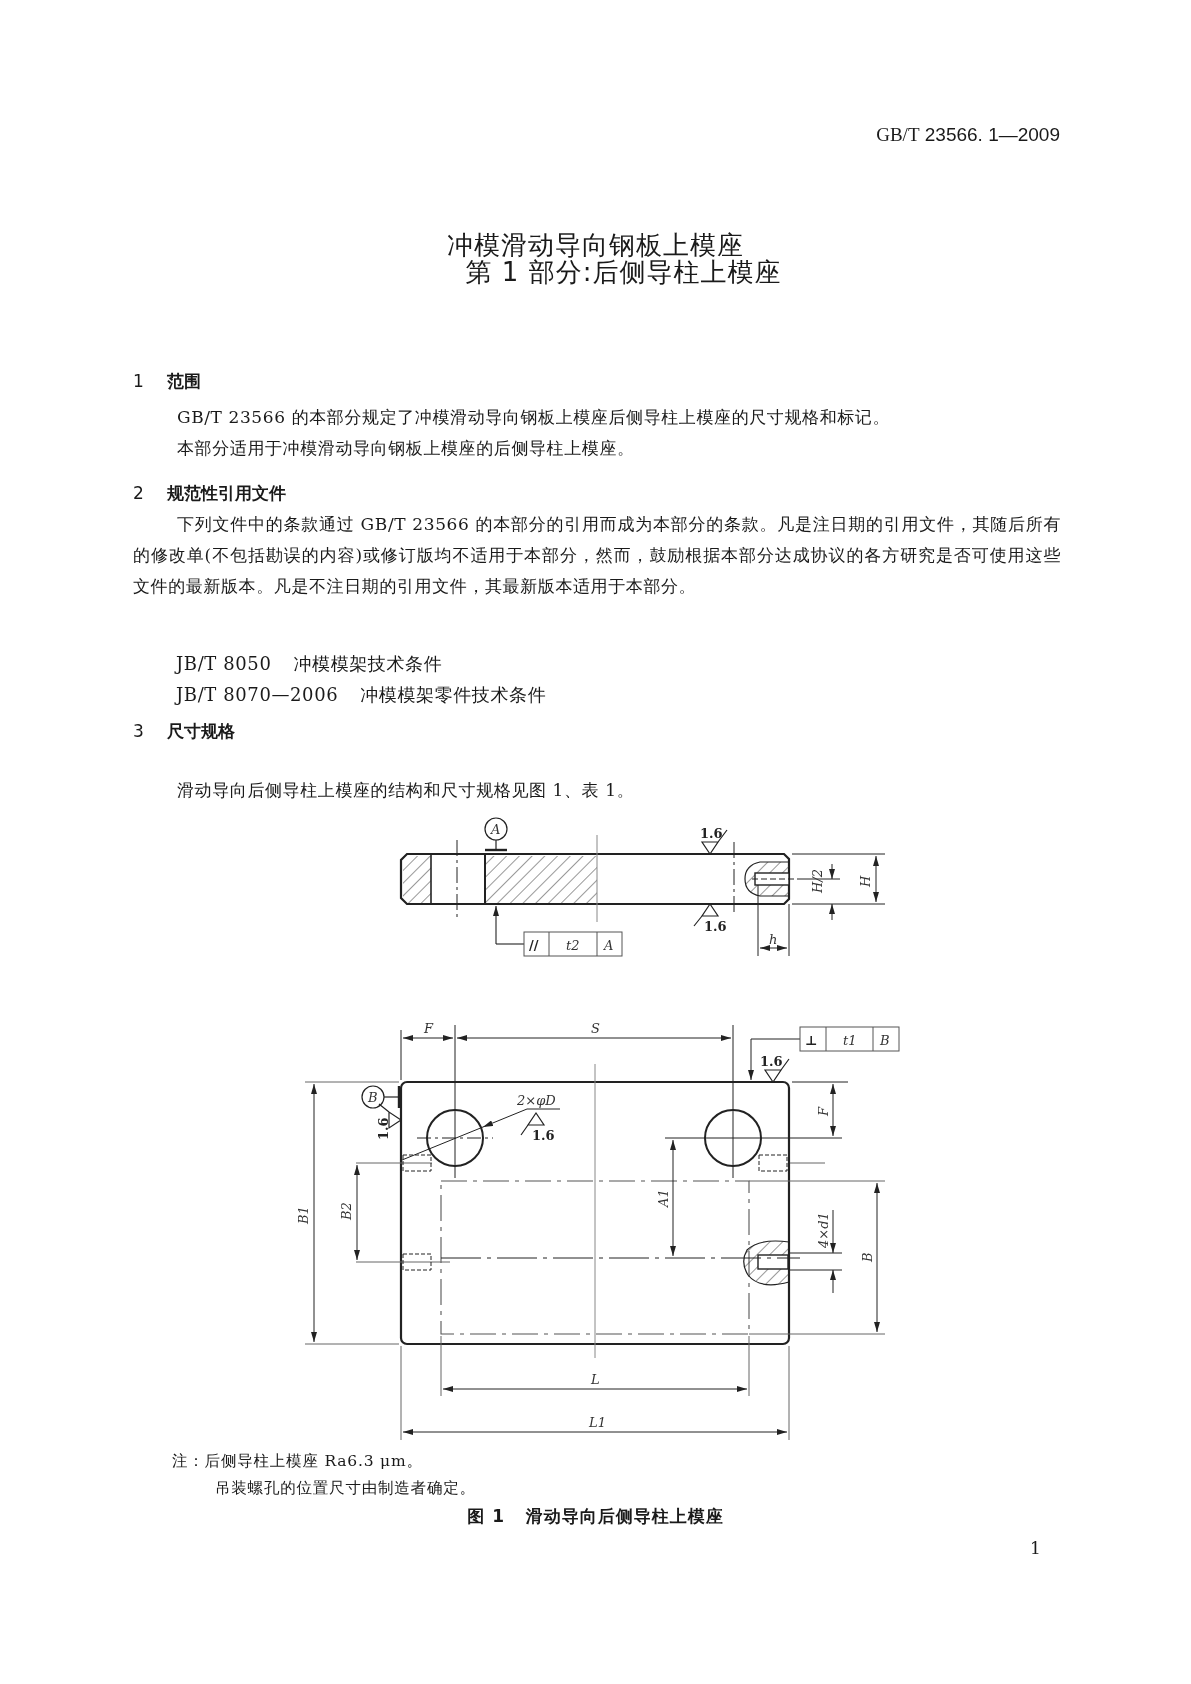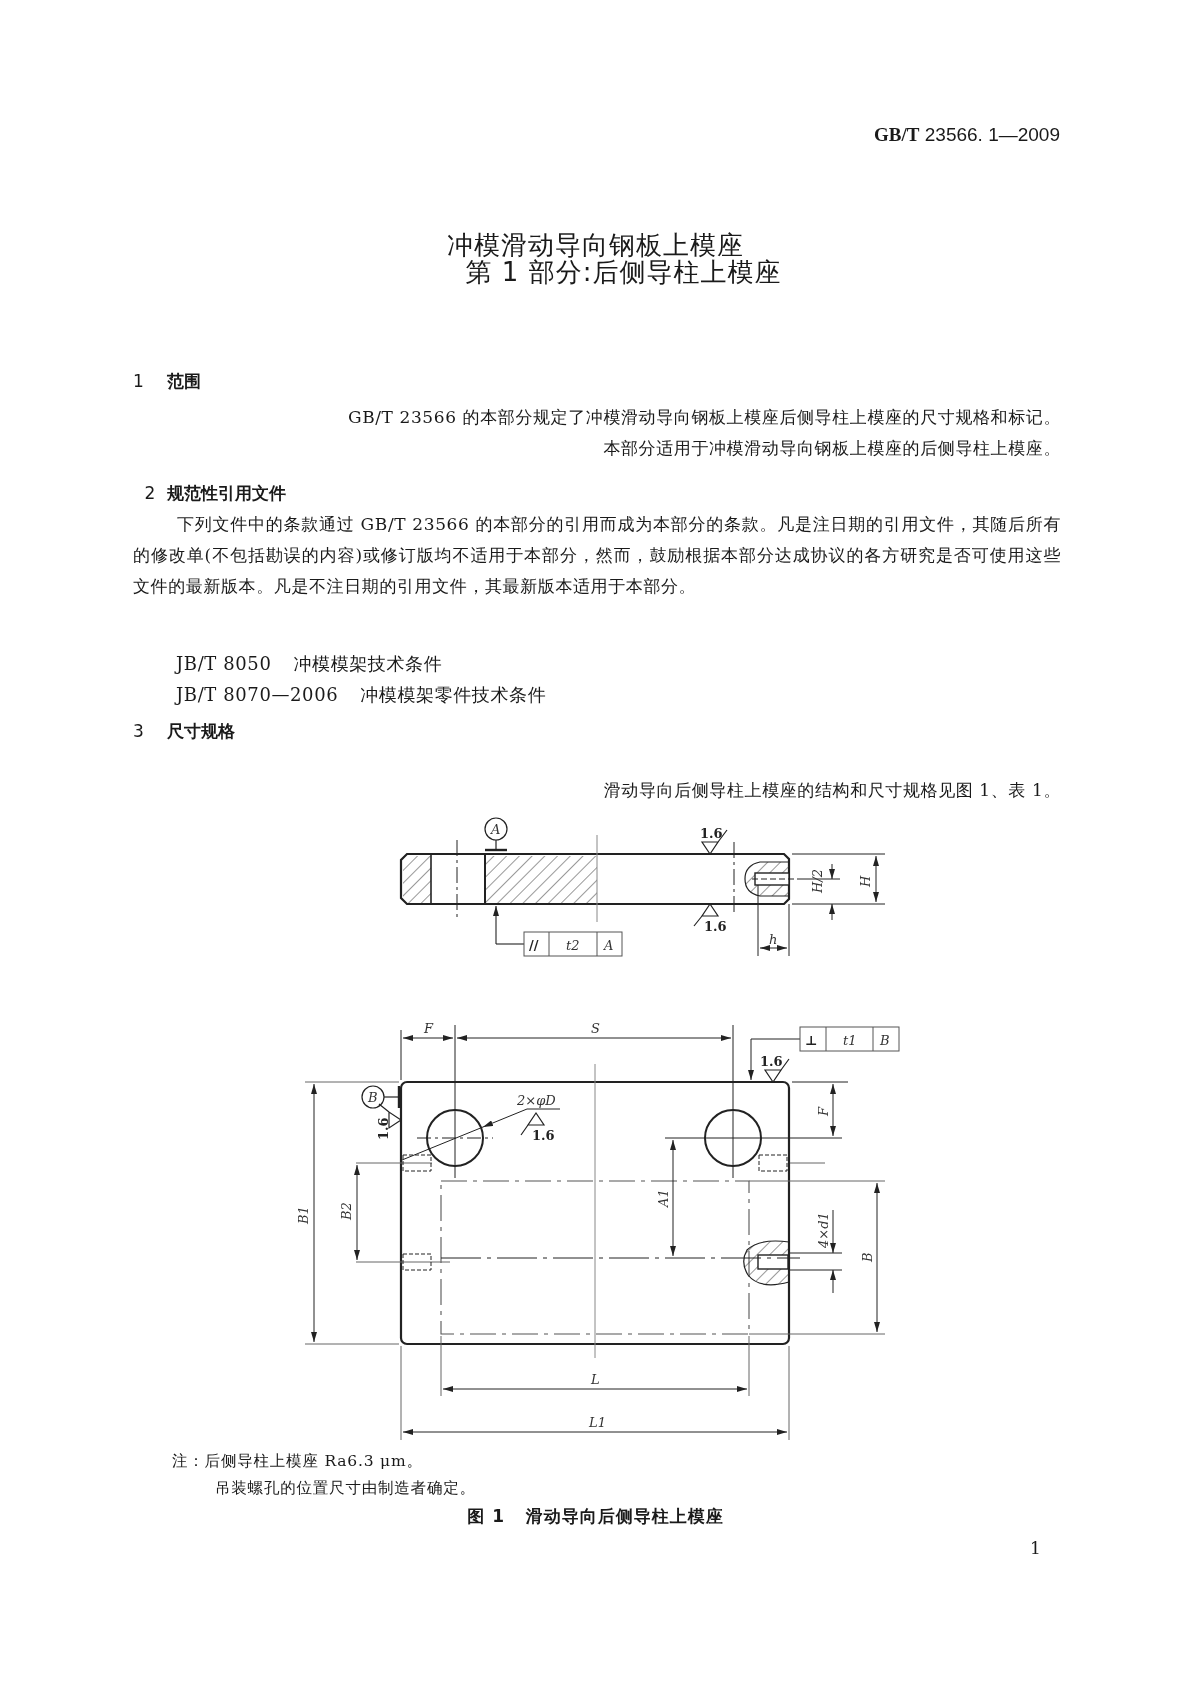--- a/index.html
+++ b/index.html
@@ -1,24 +1,24 @@
 <!DOCTYPE html>
 <html><head>
 <meta charset="utf-8">
 <style>
   html, body { margin:0; padding:0; background:#ffffff; }
   body { width:1191px; height:1684px; position:relative; overflow:hidden; color:#1a1a1a;
          font-family:"DejaVu Serif","Liberation Serif",serif; }
   .abs { position:absolute; }
   .std-code { left:800px; top:124px; width:260px; text-align:right; font-size:19px; font-family:"Liberation Sans",sans-serif; }
-  .std-code b { font-family:"Liberation Serif",serif; font-weight:bold; }
+  .std-code b { font-family:"Liberation Serif",serif; font-weight:normal; }
   .title { left:0; width:1191px; text-align:center; font-family:"DejaVu Sans","Liberation Sans",sans-serif; font-size:26px; letter-spacing:1px; }
   .h { font-family:"DejaVu Sans","Liberation Sans",sans-serif; font-size:17px; font-weight:bold; left:133px; }
   .h .num { display:inline-block; width:34px; font-weight:normal; }
-  .p { font-size:17px; left:133px; width:928px; line-height:31px; letter-spacing:0.6px;text-align:right; }
+  .p { font-size:17px; left:133px; width:928px; line-height:31px; letter-spacing:0.6px; }
   .indent { text-indent:44px; }
   .ref { font-size:18px; left:176px; letter-spacing:0.6px; }
   .ref .code { display:inline-block; margin-right:22px; }
   .note { font-size:15.5px; letter-spacing:0.8px; }
   .caption { font-family:"DejaVu Sans","Liberation Sans",sans-serif; font-size:17px; font-weight:bold; left:0; width:1191px; text-align:center; letter-spacing:1px; }
   .pagenum { left:1030px; top:1538px; font-size:17px; }
   svg { position:absolute; left:0; top:0; }
   .lbl { font-family:"DejaVu Serif","Liberation Serif",serif; font-style:italic; font-size:13px; fill:#333; }
   .lblb { font-family:"DejaVu Serif","Liberation Serif",serif; font-size:13px; font-weight:bold; fill:#222; }
 </style>
@@ -32,21 +32,21 @@
 
 <div class="abs title" style="top:228px;">冲模滑动导向钢板上模座</div>
 <div class="abs title" style="top:255px;padding-left:28px;">第 1 部分:后侧导柱上模座</div>
 
 <div class="abs h" style="top:358px;margin-top:12px;">
   <span class="num">1</span><span>范围</span>
 </div>
 <div class="abs p indent" style="top:402px;">GB/T 23566 的本部分规定了冲模滑动导向钢板上模座后侧导柱上模座的尺寸规格和标记。</div>
 <div class="abs p indent" style="top:433px;">本部分适用于冲模滑动导向钢板上模座的后侧导柱上模座。</div>
 
-<div class="abs h" style="top:482px;text-align:center;">
+<div class="abs h" style="top:482px;">
   <span class="num">2</span><span>规范性引用文件</span>
 </div>
 <div class="abs p indent" style="top:509px; text-align:justify;">下列文件中的条款通过 GB/T 23566 的本部分的引用而成为本部分的条款。凡是注日期的引用文件，其随后所有的修改单(不包括勘误的内容)或修订版均不适用于本部分，然而，鼓励根据本部分达成协议的各方研究是否可使用这些文件的最新版本。凡是不注日期的引用文件，其最新版本适用于本部分。</div>
 <div class="abs ref" style="top:652px;">
   <span class="code">JB/T 8050</span><span>冲模模架技术条件</span>
 </div>
 <div class="abs ref" style="top:683px;">
   <span class="code">JB/T 8070—2006</span><span>冲模模架零件技术条件</span>
 </div>
 

